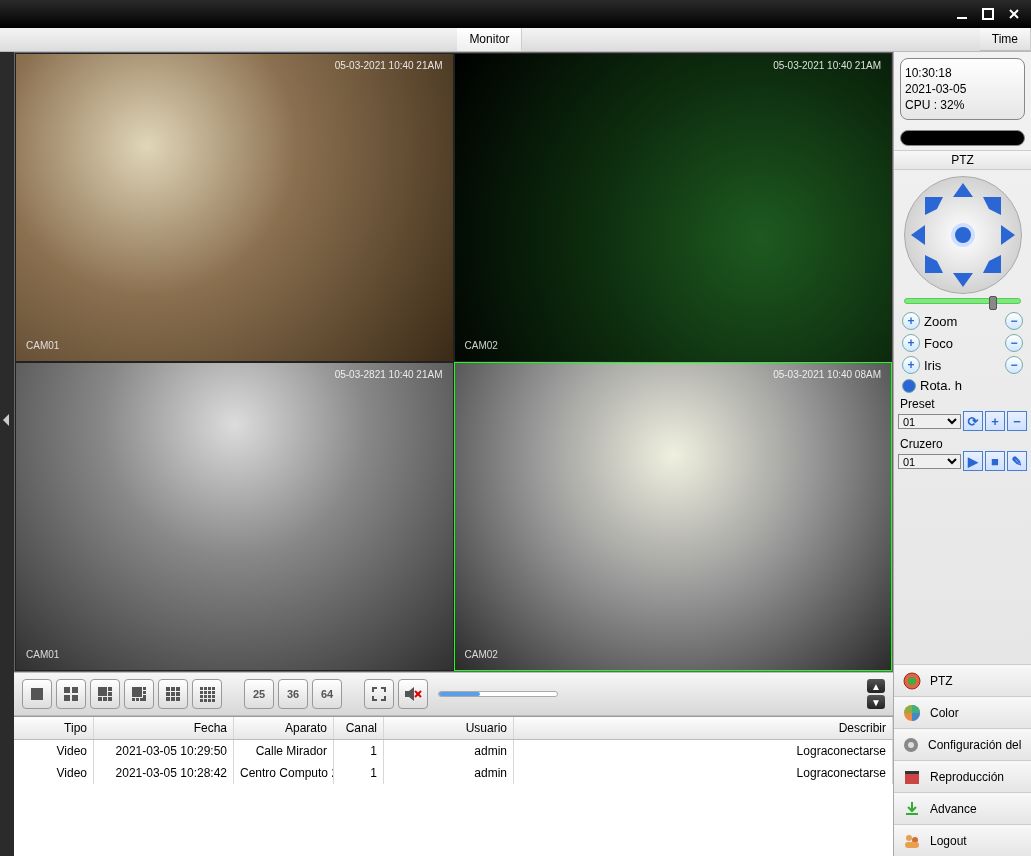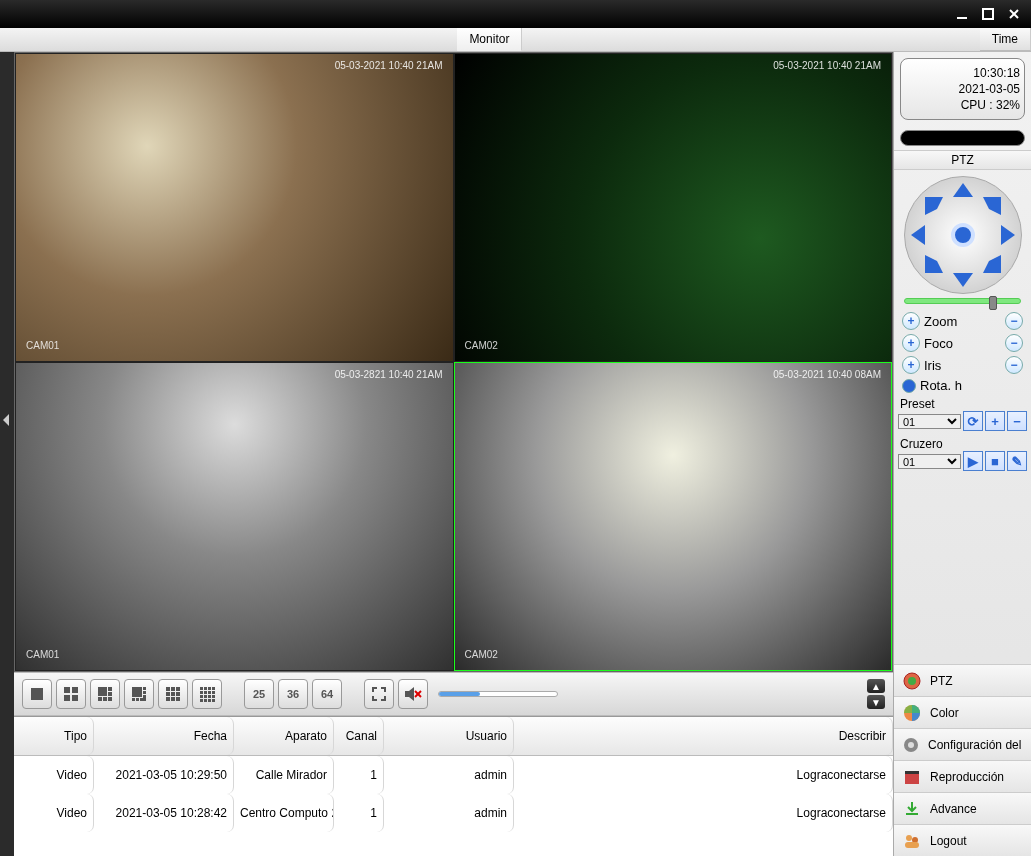--- a/index.html
+++ b/index.html
@@ -40,28 +40,28 @@
 .vid-toolbar .gap { width: 14px; }
 .vol-slider { width: 120px; height: 6px; background:#fff; border:1px solid #aaa; border-radius:3px; margin-left:6px; position:relative;}
 .vol-slider::after{content:"";position:absolute;left:0;top:0;height:100%;width:35%;background:#5aa0e8;border-radius:3px;}
 .vid-toolbar .spacer { flex:1; }
 .updown { display:flex; flex-direction:column; gap:2px; margin-left:6px; }
 .updown div { width:18px;height:14px;background:linear-gradient(#555,#222);border-radius:3px;display:flex;align-items:center;justify-content:center;color:#fff;font-size:10px;cursor:pointer;}
 
 
 .log-panel { height: 140px; background:#fff; border-top:1px solid #999; display:flex; flex-direction:column; }
 .log-head, .log-row { display:flex; }
-.log-head div, .log-row div { padding: 12px 6px; border-right:1px solid #d7d7d7; overflow:hidden; white-space:nowrap;border-radius:7px; }
+.log-head div, .log-row div { padding: 4px 6px; border-right:1px solid #d7d7d7; overflow:hidden; white-space:nowrap; }
 .log-head { background: linear-gradient(#fdfdfd,#e7e7e7); border-bottom:1px solid #bbb; }
 .log-body { flex:1; overflow:auto; }
 .c-tipo{width:80px}.c-fecha{width:140px}.c-aparato{width:100px}.c-canal{width:50px}.c-usuario{width:130px}.c-desc{flex:1}
 
 
 .sidebar { width: 138px; background: linear-gradient(#f2f2f2,#e2e2e2); border-left:1px solid #aaa; display:flex; flex-direction:column; }
-.status-box { margin:6px; padding:6px 4px; background: linear-gradient(#fff,#e6e6e6); border:1px solid #888; border-radius:8px; text-align:right; }
+.status-box { margin:6px; padding:6px 4px; background: linear-gradient(#fff,#e6e6e6); border:1px solid #888; border-radius:8px; text-align:left; }
 .status-box div { padding:1px 0; }
 .black-strip { margin: 4px 6px; height: 16px; background:#000; border-radius:8px; border:1px solid #888; }
 .sec-title { text-align:center; padding:2px 0; font-size:12px; border-top:1px solid #ccc; border-bottom:1px solid #ccc; background:linear-gradient(#f8f8f8,#e6e6e6);}
 .ptz-wheel { width: 118px; height:118px; margin: 6px auto 4px; position:relative; border-radius:50%; background: radial-gradient(circle,#fff 0%,#d9d9d9 60%,#bfbfbf 100%); border:1px solid #aaa; }
 .ptz-wheel .arr { position:absolute; width:0;height:0; cursor:pointer; }
 .arr.n{top:6px;left:50%;transform:translateX(-50%);border-left:10px solid transparent;border-right:10px solid transparent;border-bottom:14px solid #2a66d4;}
 .arr.s{bottom:6px;left:50%;transform:translateX(-50%);border-left:10px solid transparent;border-right:10px solid transparent;border-top:14px solid #2a66d4;}
 .arr.w{left:6px;top:50%;transform:translateY(-50%);border-top:10px solid transparent;border-bottom:10px solid transparent;border-right:14px solid #2a66d4;}
 .arr.e{right:6px;top:50%;transform:translateY(-50%);border-top:10px solid transparent;border-bottom:10px solid transparent;border-left:14px solid #2a66d4;}
 .arr.ne{top:20px;right:20px;border-left:6px solid transparent;border-bottom:6px solid transparent;border-right:12px solid #2a66d4;border-top:12px solid #2a66d4;transform:rotate(0deg);}

